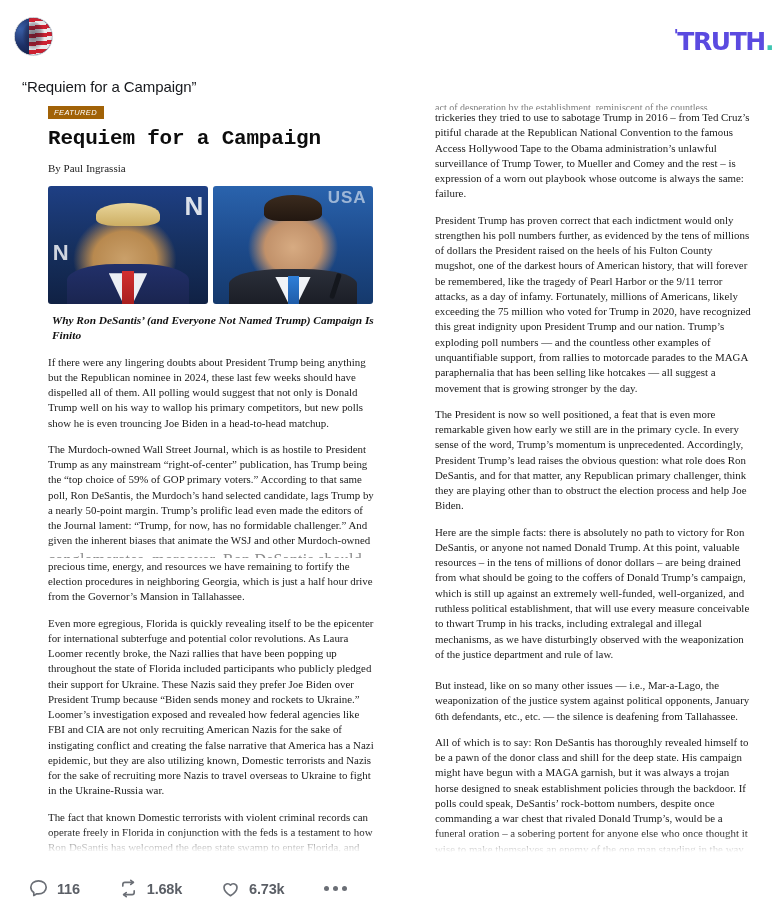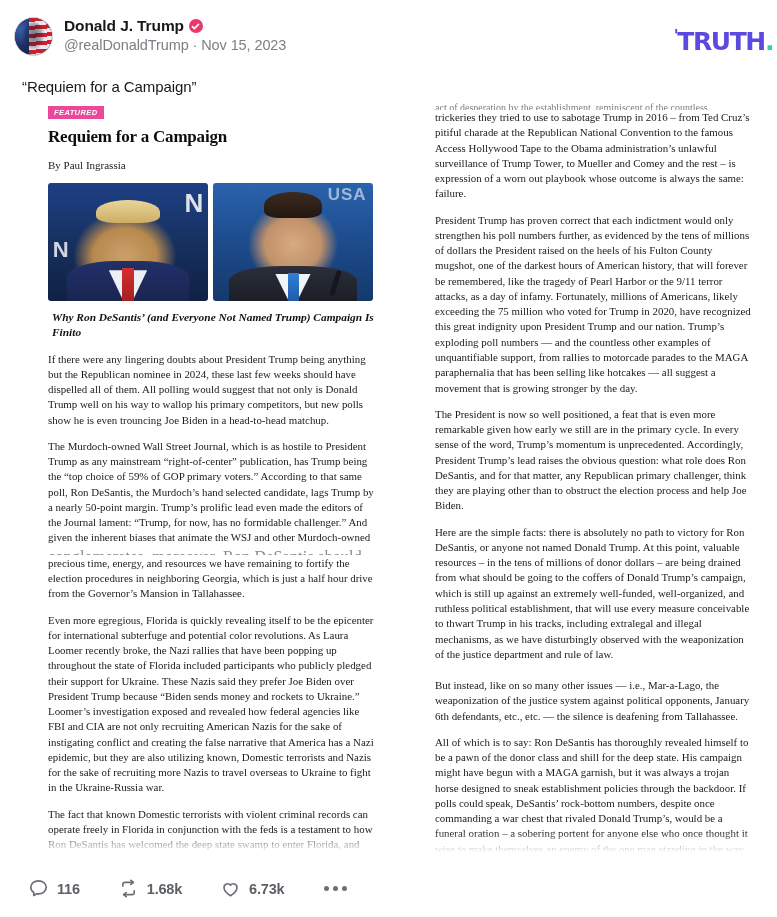--- a/index.html
+++ b/index.html
@@ -83,28 +83,28 @@
     padding:0;
   }
   .col{
     position:relative;
   }
   .col-left{width:330px;margin-left:48px;}
   .col-right{width:320px;margin-left:57px;}
 
   .featured-badge{
     display:inline-block;
-    background:#ec4899;color:#fff;
-    font-size:7.5px;font-weight:bold;font-style:italic;
+    background:#a16207;color:#fff;
+    font-size:7.5px;font-weight:normal;font-style:italic;
     letter-spacing:.4px;
     padding:2px 7px 2px 6px;
   }
   .article-title{
-    font-family:Liberation Serif, serif;
-    font-size:17px;font-weight:bold;color:#0d0d0d;
+    font-family:Liberation Mono, monospace;
+    font-size:21px;font-weight:bold;color:#0d0d0d;
     margin:8px 0 0 0;letter-spacing:-.2px;
   }
   .byline{
     font-family:"Liberation Serif",serif;
     font-size:11px;color:#222;margin-top:12px;
   }
   .photos{
     display:flex;gap:5px;margin-top:12px;
   }
   .photo{
@@ -227,35 +227,20 @@
   }
 </style>
 </head>
 <body>
 
 <div class="post-header">
   <div class="avatar">
     <div class="flagblue"></div>
     <div class="stripes"></div>
     <div class="face"></div>
-  </div>
-  <div class="hdr-names">
-    <div class="line1">
-      <span class="dispname">Donald J. Trump</span>
-      <span class="verified">
-        <svg width="9" height="9" viewBox="0 0 10 10">
-            <path d="M1.6 5.2 L3.7 7.3 L8.3 2.6" stroke="#ffffff" stroke-width="1.8" fill="none" stroke-linecap="round" stroke-linejoin="round"></path>
-          </svg>
-      </span>
-    </div>
-    <div class="line2">
-      <span>@realDonaldTrump</span>
-      <span>·</span>
-      <span>Nov 15, 2023</span>
-    </div>
   </div>
   <div class="truth-logo">
     <span class="tick">'</span><span>TRUTH</span><span class="dot">.</span>
   </div>
 </div>
 
 <div class="status-text">“Requiem for a Campaign”</div>
 
 <div class="article-card">
   <div class="cols">

